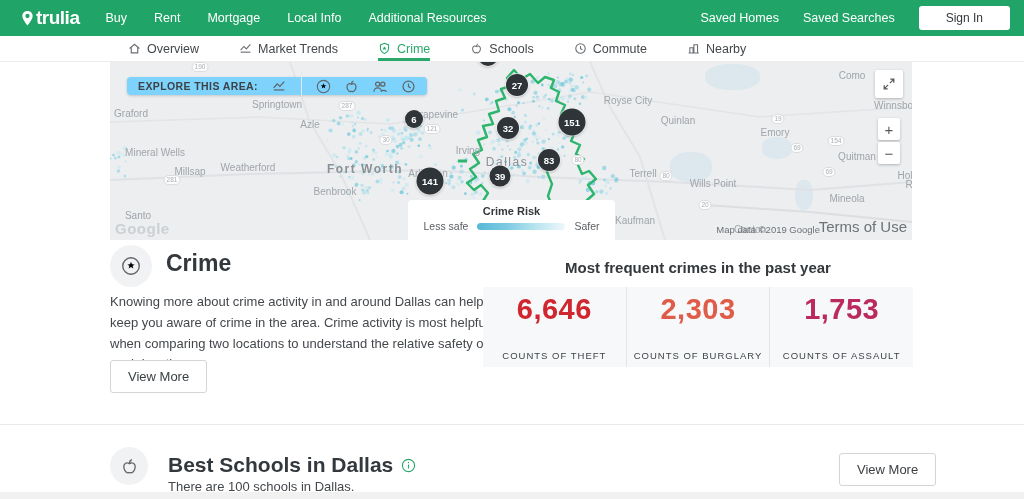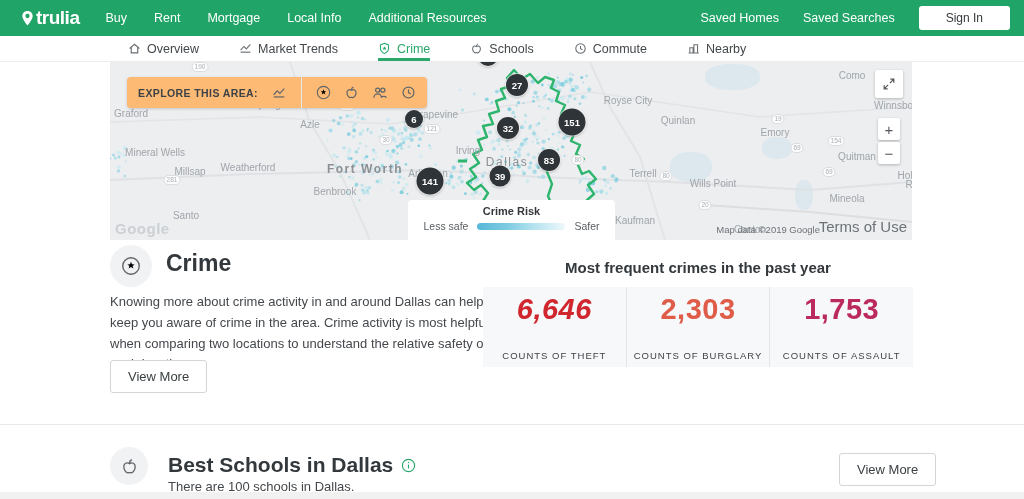--- a/index.html
+++ b/index.html
@@ -33,21 +33,21 @@
   .map svg.layer { position:absolute; left:0; top:0; z-index:1; }
   .map-label { position:absolute; transform:translate(-50%,-50%); font-size:10px; color:#a0a5aa;
     white-space:nowrap; z-index:2; }
   .map-label.lg { font-size:12px; color:#8b9095; letter-spacing:1.5px; }
   .map-route { position:absolute; transform:translate(-50%,-50%); font-size:6.5px; color:#aab0b5;
     background:#fdfdfd; border:1px solid #d9dbdd; border-radius:6px; padding:0 2px; line-height:8px; z-index:2; }
   .marker { position:absolute; transform:translate(-50%,-50%); background:#2f3438; border-radius:50%;
     color:#fff; display:flex; align-items:center; justify-content:center; font-size:9.5px; font-weight:bold;
     z-index:3; box-shadow:0 0 0 1px rgba(255,255,255,.55), 0 1px 3px rgba(0,0,0,.35); cursor:pointer; }
 
-  .explore-bar { position:absolute; left:17px; top:15px; height:31px; background:#fdba74; border-radius:4px;
+  .explore-bar { position:absolute; left:17px; top:15px; height:18px; background:#7dd3fc; border-radius:4px;
     box-shadow:0 1px 3px rgba(0,0,0,.18); display:flex; align-items:center; padding:0 11px; gap:13px; z-index:4; }
   .explore-bar .elabel { font-size:10.5px; font-weight:bold; letter-spacing:.4px; color:#3d4246; }
   .explore-bar svg { stroke:#5f6569; cursor:pointer; }
   .explore-div { width:1px; height:31px; background:#e6e7e9; margin:0 1px; }
 
   .legend { position:absolute; left:298px; top:138px; width:207px; height:40px; background:#fff;
     border-radius:4px 4px 0 0; z-index:4; text-align:center; }
   .legend-title { font-size:11px; font-weight:bold; color:#34383c; margin-top:5px; }
   .legend-row { display:flex; align-items:center; justify-content:center; gap:9px; margin-top:3px; }
   .legend-row .ltext { font-size:10.5px; color:#5a5f63; }
@@ -684,21 +684,21 @@
     <div class="marker" style="left: 320px; top: 119px; width: 27px; height: 27px;">141</div>
     <div class="map-label" style="left: 21px; top: 51px;">Graford</div>
     <div class="map-label" style="left: 167px; top: 42px;">Springtown</div>
     <div class="map-label" style="left: 200px; top: 62px;">Azle</div>
     <div class="map-label" style="left: 45px; top: 90px;">Mineral Wells</div>
     <div class="map-label" style="left: 80px; top: 109px;">Millsap</div>
     <div class="map-label" style="left: 138px; top: 105px;">Weatherford</div>
     <div class="map-label lg" style="left: 255px; top: 107px; font-weight: bold;">Fort Worth</div>
     <div class="map-label" style="left: 225px; top: 129px;">Benbrook</div>
     <div class="map-label" style="left: 318px; top: 111px;">Arlington</div>
-    <div class="map-label" style="left: 28px; top: 153px; margin-left: 48px;">Santo</div>
+    <div class="map-label" style="left: 28px; top: 153px;">Santo</div>
     <div class="map-label" style="left: 358px; top: 88px;">Irving</div>
     <div class="map-label lg" style="left: 397px; top: 100px;">Dallas</div>
     <div class="map-label" style="left: 325px; top: 52px;">Grapevine</div>
     <div class="map-label" style="left: 518px; top: 38px;">Royse City</div>
     <div class="map-label" style="left: 568px; top: 58px;">Quinlan</div>
     <div class="map-label" style="left: 665px; top: 70px;">Emory</div>
     <div class="map-label" style="left: 742px; top: 13px;">Como</div>
     <div class="map-label" style="left: 788px; top: 43px;">Winnsboro</div>
     <div class="map-label" style="left: 747px; top: 94px;">Quitman</div>
     <div class="map-label" style="left: 737px; top: 136px;">Mineola</div>
@@ -728,21 +728,21 @@
       <polygon fill="currentColor" stroke="none" points="8,4.6 8.8,6.6 10.9,6.7 9.3,8 9.9,10 8,8.8 6.1,10 6.7,8 5.1,6.7 7.2,6.6"></polygon>
     </svg>
 </div>
 <h2 class="crime-title">Crime</h2>
 <p class="crime-desc">Knowing more about crime activity in and around Dallas can help keep you aware of crime in the area. Crime activity is most helpful when comparing two locations to understand the relative safety of each location.</p>
 <button class="view-more vm-crime">View More</button>
 
 <div class="stats-title">Most frequent crimes in the past year</div>
 <div class="stats-panel">
   <div class="stat">
-    <div class="stat-value" style="color: rgb(208, 38, 46); font-style: italic;">6,646</div>
+    <div class="stat-value" style="color: rgb(208, 38, 46);">6,646</div>
     <div class="stat-label">COUNTS OF THEFT</div>
   </div>
   <div class="stat">
     <div class="stat-value" style="color: rgb(223, 92, 73);">2,303</div>
     <div class="stat-label">COUNTS OF BURGLARY</div>
   </div>
   <div class="stat">
     <div class="stat-value" style="color: rgb(187, 42, 94);">1,753</div>
     <div class="stat-label">COUNTS OF ASSAULT</div>
   </div>

